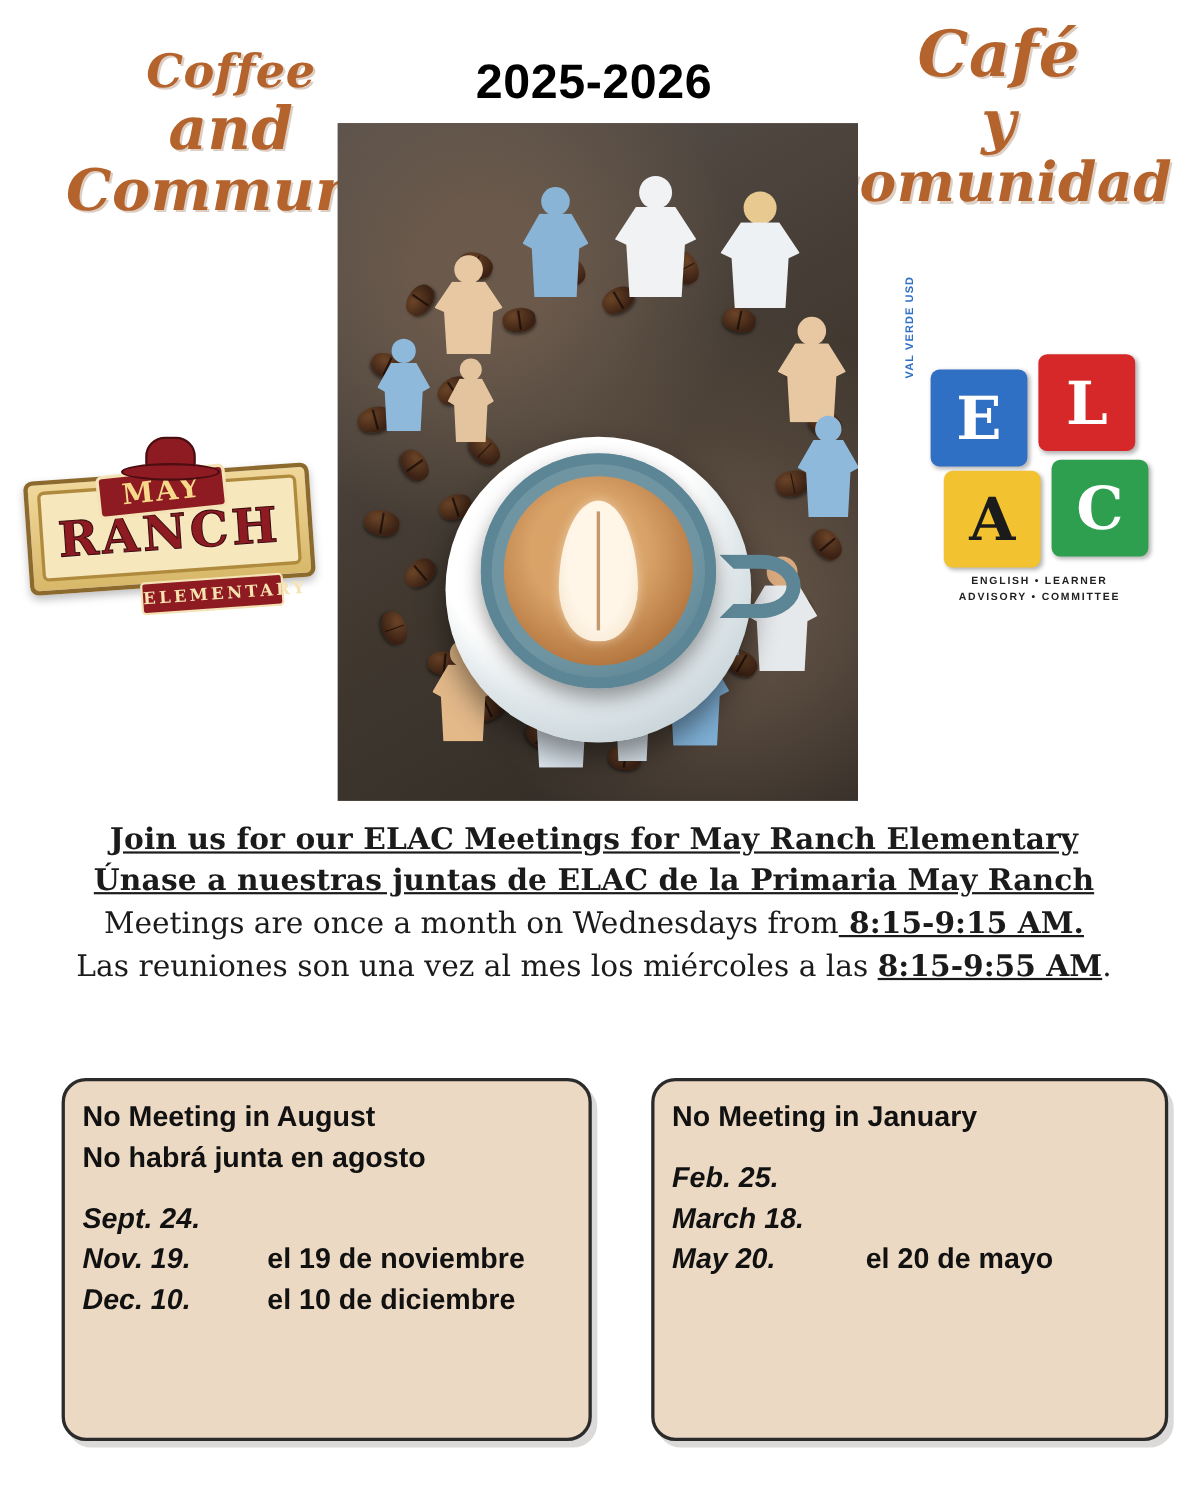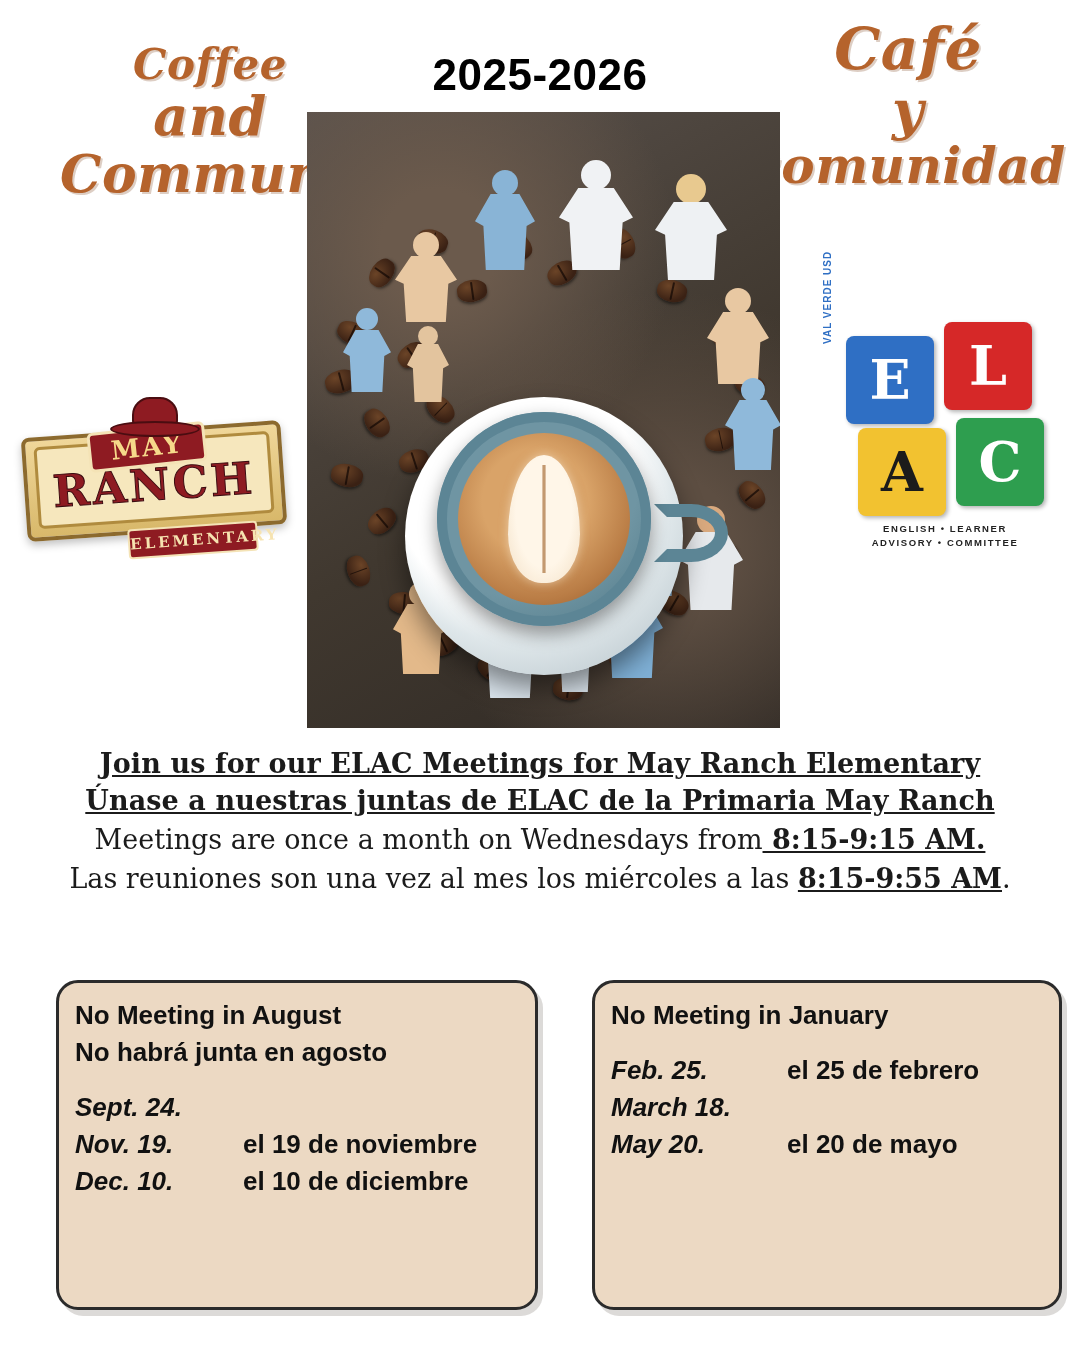--- a/index.html
+++ b/index.html
@@ -507,21 +507,20 @@
       <span class="en">Dec. 10.</span>
       <span class="es">el 10 de diciembre</span>
     </div>
   </div>
 
   <div class="box" id="box-right">
     <span class="note">No Meeting in January</span>
     <span class="gap"></span>
     <div class="row">
       <span class="en">Feb. 25.</span>
-      <span class="es">el 25 de febrero</span>
     </div>
     <div class="row">
       <span class="en">March 18.</span>
     </div>
     <div class="row">
       <span class="en">May 20.</span>
       <span class="es">el 20 de mayo</span>
     </div>
   </div>
 

